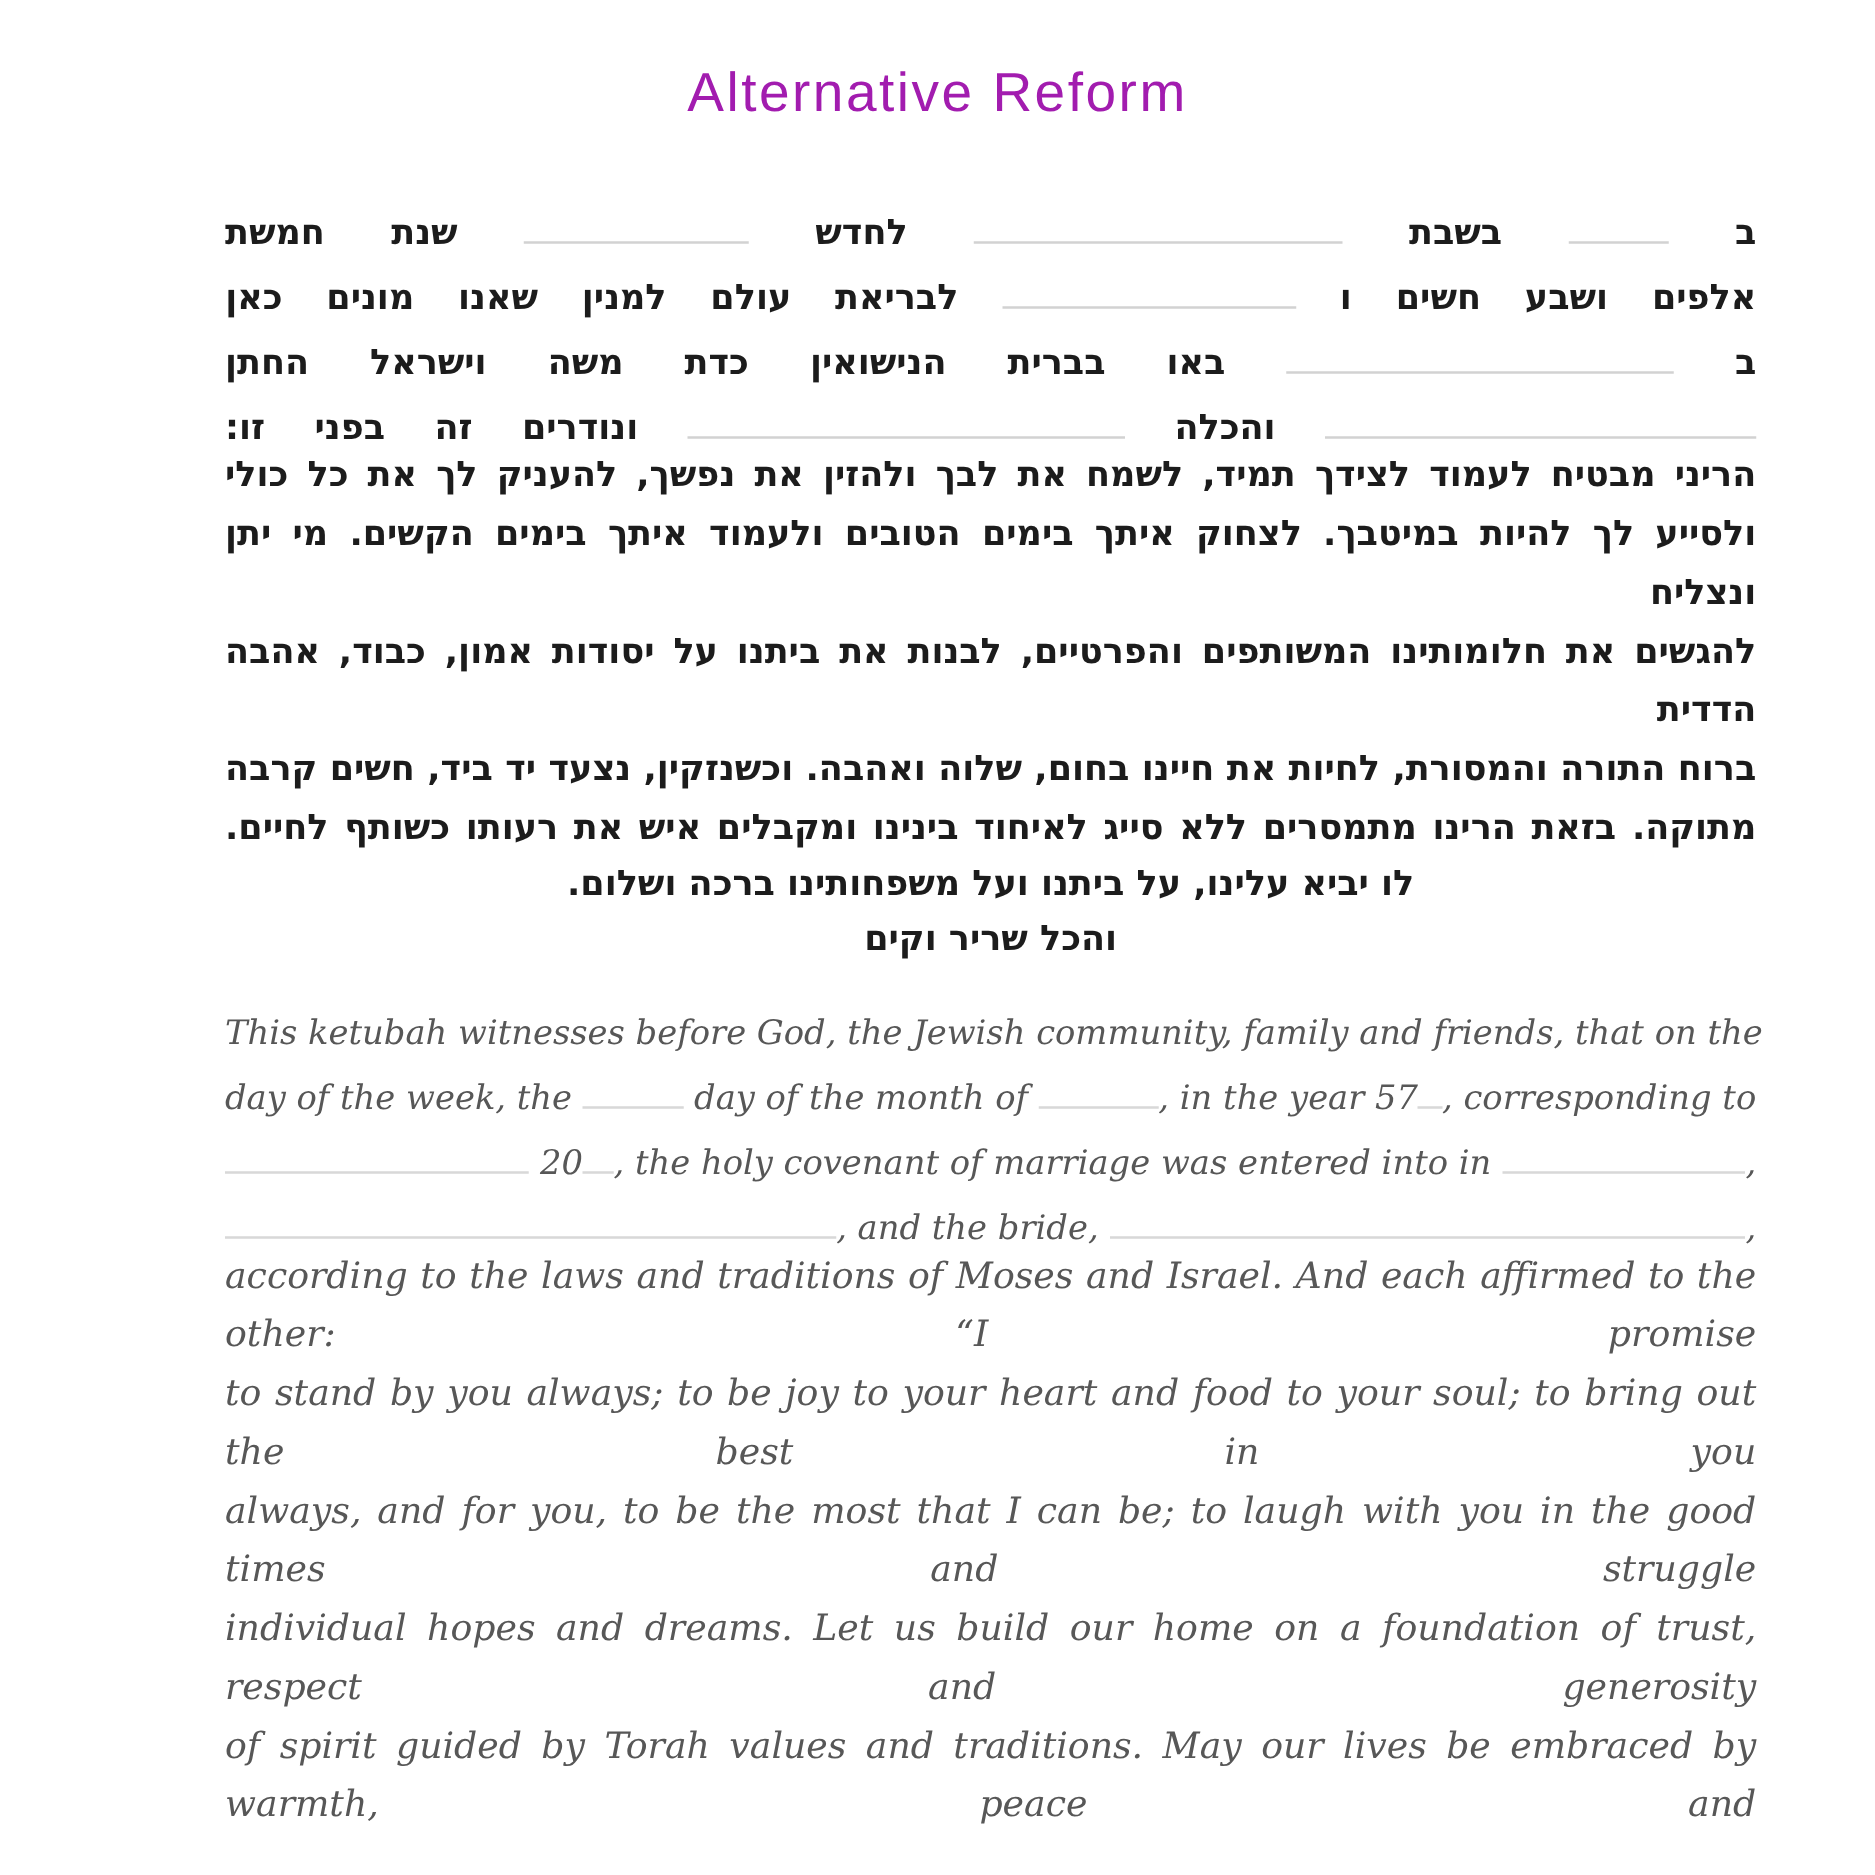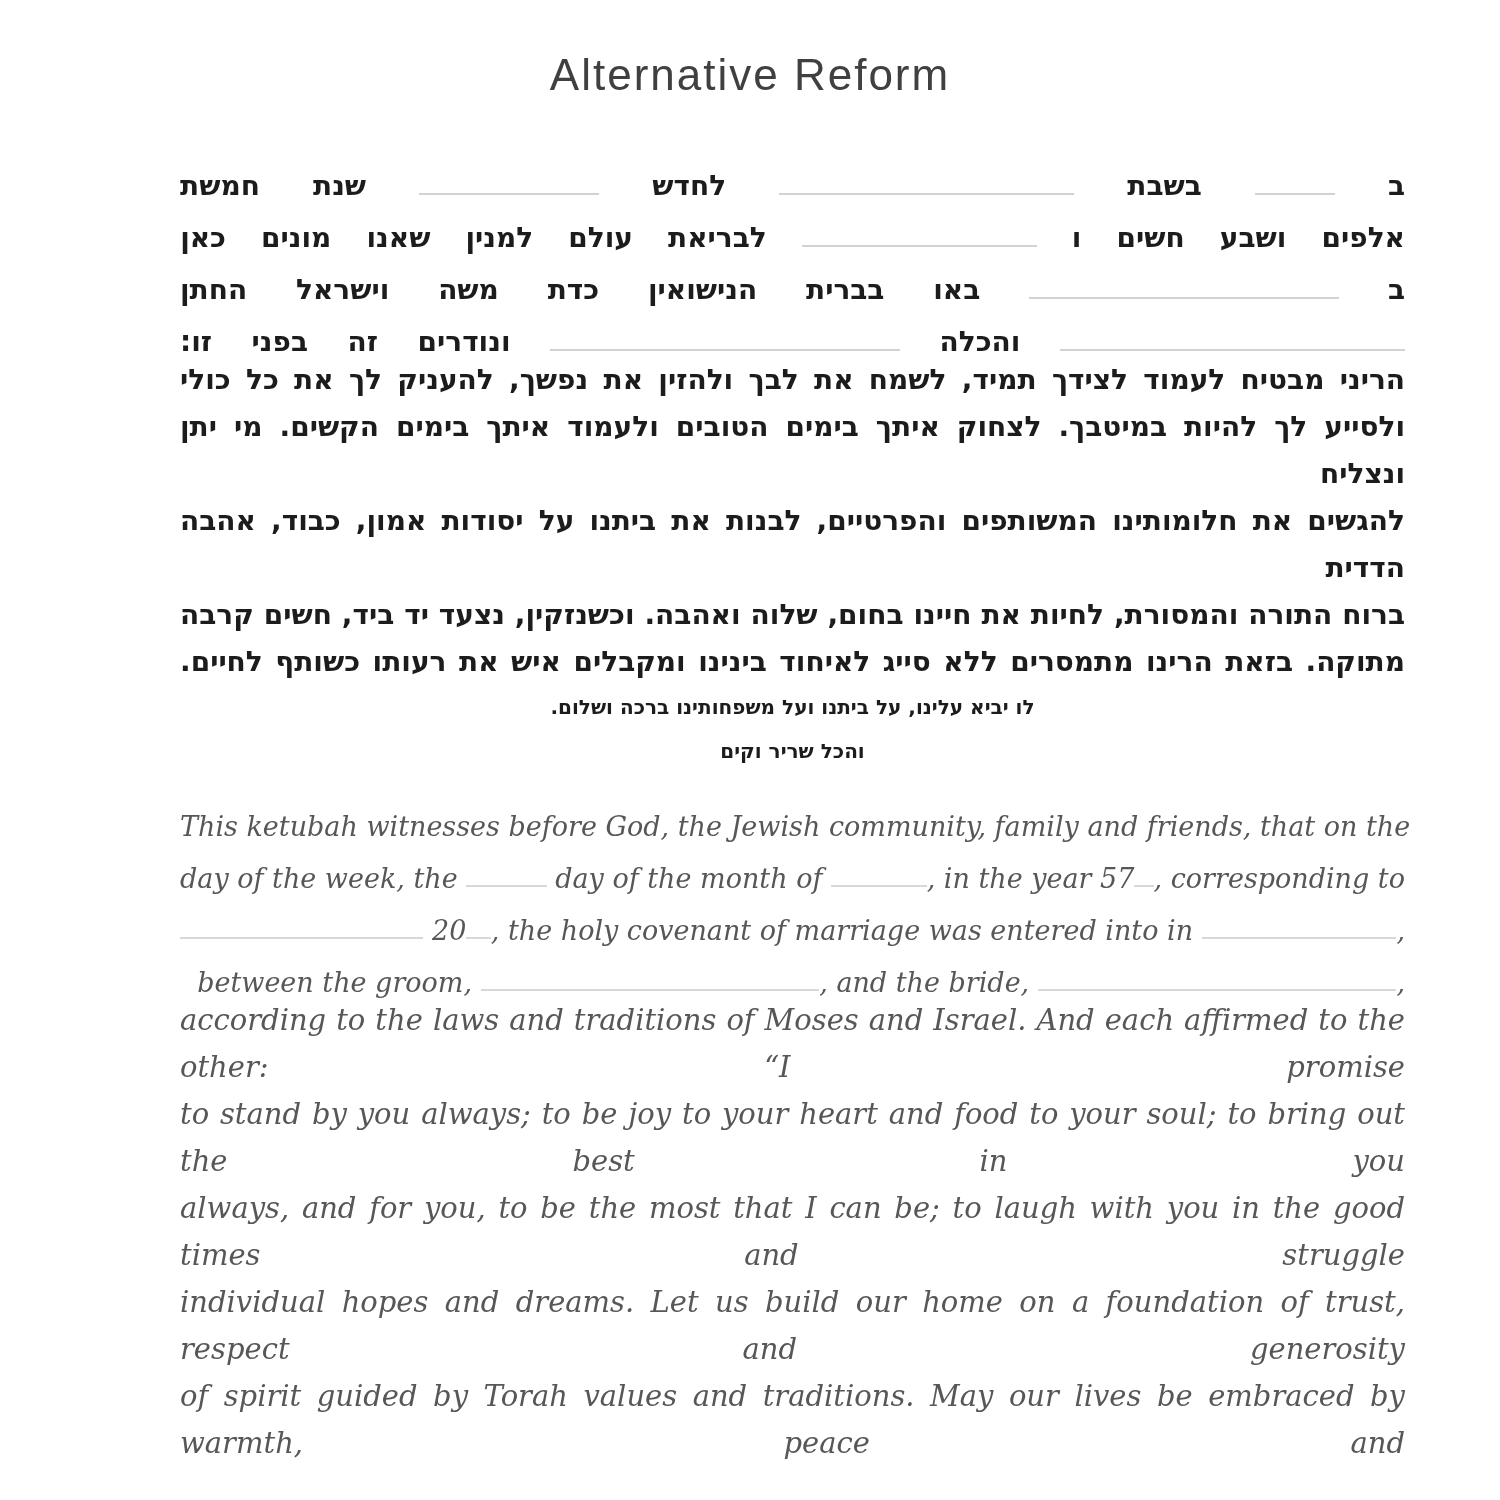--- a/index.html
+++ b/index.html
@@ -10,21 +10,21 @@
     background: #ffffff;
     overflow: hidden;
   }
   .title {
     margin: 50px 0 0 0;
     text-align: center;
     font-family: "Liberation Sans", sans-serif;
     font-weight: 400;
     font-size: 44px;
     letter-spacing: 2px;
-    color: #404040;
+    color: #a21caf;
   }
   .content {
     margin: 48px 95px 0 180px; 
   }
 
   
   .heb {
     direction: rtl;
     font-family: "DejaVu Sans", sans-serif;
     font-weight: bold;
@@ -45,21 +45,21 @@
     margin-bottom: 5px;
     flex-shrink: 0;
   }
   .heb-line {
     font-size: 28px;
     line-height: 47px;
     text-align: justify;
     text-align-last: justify;
   }
   .heb-center {
-    font-size: 20px;
+    font-size: 28px;
     line-height: 44px;
     text-align: center;
   }
 
   
   .eng {
     font-family: "DejaVu Serif", serif;
     font-style: italic;
     color: #575757;
     margin-top: 16px;
@@ -168,21 +168,20 @@
         </div>
       <div class="fill-line-en">
           <span class="blank" style="width: 250px; flex-grow: 1;"></span>
           <span class="word"> 20</span>
           <span class="blank" style="width: 25px;"></span>
           <span class="word">, the holy covenant of marriage was entered into in </span>
           <span class="blank" style="width: 200px; flex-grow: 1;"></span>
           <span class="word">,</span>
         </div>
       <div class="fill-line-en">
-          <span class="word">  between the groom, </span>
           <span class="blank" style="width: 280px; flex-grow: 1;"></span>
           <span class="word">, and the bride, </span>
           <span class="blank" style="width: 300px; flex-grow: 1;"></span>
           <span class="word">,</span>
         </div>
 
       <div>
         <div class="en-line">according to the laws and traditions of Moses and Israel. And each affirmed to the other: “I promise</div>
         <div class="en-line">to stand by you always; to be joy to your heart and food to your soul; to bring out the best in you</div>
         <div class="en-line">always, and for you, to be the most that I can be; to laugh with you in the good times and struggle</div>

